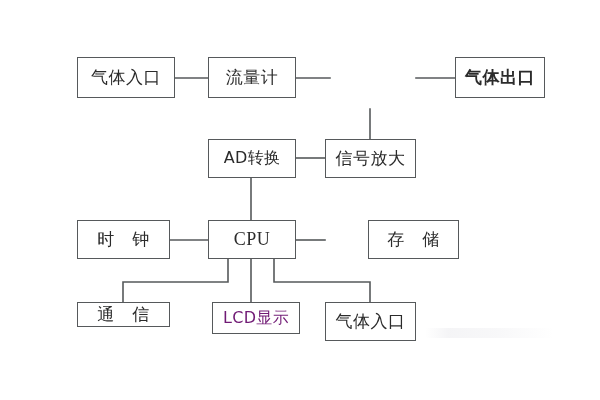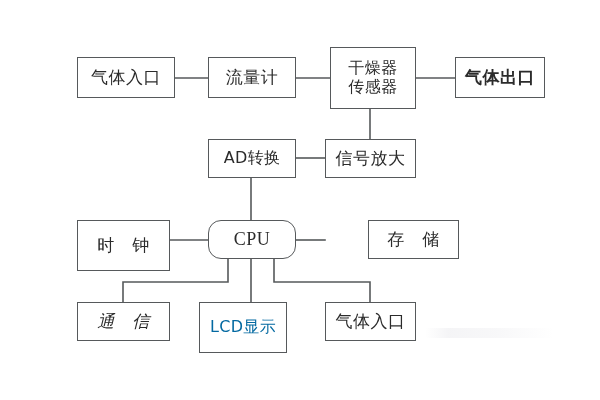--- a/index.html
+++ b/index.html
@@ -102,54 +102,50 @@
   <div class="watermark"></div>
 
   <div class="node cjk" style="left: 77px; top: 57px; width: 98px; height: 41px; border-color: rgb(86, 89, 91); color: rgb(43, 43, 43);">
     <span class="node-line">气体入口</span>
   </div>
 
   <div class="node cjk" style="left: 208px; top: 57px; width: 88px; height: 41px; border-color: rgb(86, 89, 91); color: rgb(43, 43, 43);">
     <span class="node-line">流量计</span>
   </div>
 
-  <div class="node cjk two-line" style="left: 330px; top: 47px; width: 86px; height: 62px; border-color: rgb(86, 89, 91); color: rgb(43, 43, 43);">
-    <span class="node-line">干燥器</span>
-    <span class="node-line">传感器</span>
-  </div>
 
   <div class="node cjk" style="left: 455px; top: 57px; width: 90px; height: 41px; border-color: rgb(86, 89, 91); color: rgb(43, 43, 43); font-weight: bold;">
     <span class="node-line">气体出口</span>
   </div>
 
   <div class="node mixed" style="left: 208px; top: 139px; width: 88px; height: 39px; border-color: rgb(86, 89, 91); color: rgb(43, 43, 43);">
     <span class="node-line">AD转换</span>
   </div>
 
   <div class="node cjk" style="left: 325px; top: 139px; width: 91px; height: 39px; border-color: rgb(86, 89, 91); color: rgb(43, 43, 43);">
     <span class="node-line">信号放大</span>
   </div>
 
-  <div class="node cjk" style="left: 77px; top: 220px; width: 93px; height: 51px; border-color: rgb(86, 89, 91); color: rgb(43, 43, 43);">
+  <div class="node cjk" style="left: 77px; top: 220px; width: 93px; height: 39px; border-color: rgb(86, 89, 91); color: rgb(43, 43, 43);">
     <span class="node-line">时　钟</span>
   </div>
 
-  <div class="node latin" style="left: 208px; top: 220px; width: 88px; height: 39px; border-color: rgb(86, 89, 91); color: rgb(43, 43, 43); border-radius: 13px;">
+  <div class="node latin" style="left: 208px; top: 220px; width: 88px; height: 39px; border-color: rgb(86, 89, 91); color: rgb(43, 43, 43);">
     <span class="node-line">CPU</span>
   </div>
 
   <div class="node cjk" style="left: 325px; top: 220px; width: 91px; height: 39px; border-color: rgb(86, 89, 91); color: rgb(43, 43, 43); margin-left: 43px;">
     <span class="node-line">存　储</span>
   </div>
 
-  <div class="node cjk" style="left: 77px; top: 302px; width: 93px; height: 39px; border-color: rgb(86, 89, 91); color: rgb(43, 43, 43); font-style: italic;">
+  <div class="node cjk" style="left: 77px; top: 302px; width: 93px; height: 25px; border-color: rgb(86, 89, 91); color: rgb(43, 43, 43);">
     <span class="node-line">通　信</span>
   </div>
 
-  <div class="node mixed" style="left: 199px; top: 302px; width: 88px; height: 51px; border-color: rgb(86, 89, 91); color: #0369a1;">
+  <div class="node mixed" style="left: 212px; top: 302px; width: 88px; height: 32px; border-color: rgb(86, 89, 91); color: #701a75;">
     <span class="node-line">LCD显示</span>
   </div>
 
   <div class="node cjk" style="left: 325px; top: 302px; width: 91px; height: 39px; border-color: rgb(86, 89, 91); color: rgb(43, 43, 43);">
     <span class="node-line">气体入口</span>
   </div>
 
 </div>
 
 </body></html>

